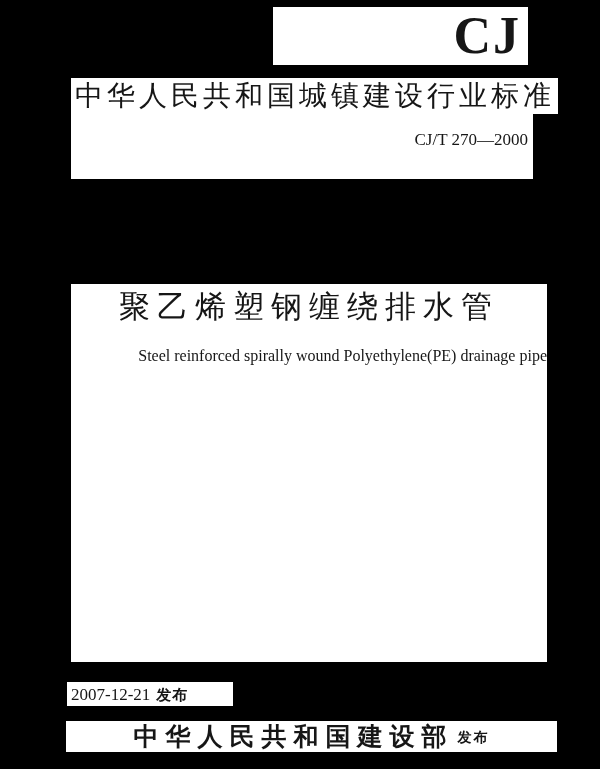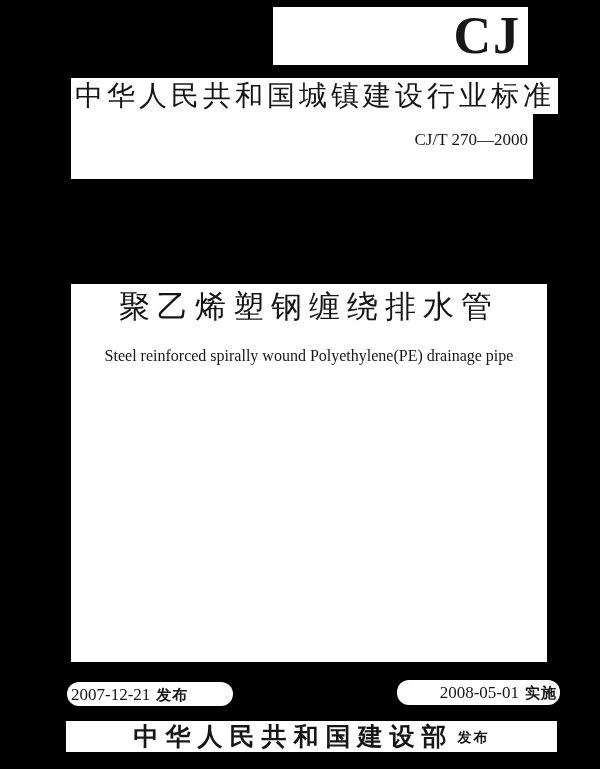--- a/index.html
+++ b/index.html
@@ -76,27 +76,27 @@
     font-size: 31px;
     letter-spacing: 7px;
     line-height: 1;
     white-space: nowrap;
   }
   .main-subtitle {
     margin-top: 26px;
     font-family: "Liberation Serif", serif;
     font-size: 16px;
     line-height: 1;
+    text-align: right;
   }
   
   .date-box {
     display: flex;
     align-items: center;
     white-space: nowrap;
-    border-radius: 12px;
   }
   .date-box-left {
     left: 67px; top: 682px;
     width: 166px; height: 24px;
     justify-content: flex-start;
     padding-left: 4px;
   }
   .date-box-right {
     left: 397px; top: 680px;
     width: 163px; height: 25px;
@@ -162,23 +162,19 @@
   <div class="panel main-box">
     <div class="main-title">聚乙烯塑钢缠绕排水管</div>
     <div class="main-subtitle">Steel reinforced spirally wound Polyethylene(PE) drainage pipe</div>
   </div>
 
   <div class="panel date-box date-box-left">
     <span class="date-value">2007-12-21</span>
     <span class="date-label">发布</span>
   </div>
 
-  <div class="panel date-box date-box-right">
-    <span class="date-value">2008-05-01</span>
-    <span class="date-label">实施</span>
-  </div>
 
   <div class="panel footer-band">
     <span class="footer-org">中华人民共和国建设部</span>
     <span class="footer-action">发布</span>
   </div>
 
 </div>
 
 </body></html>

